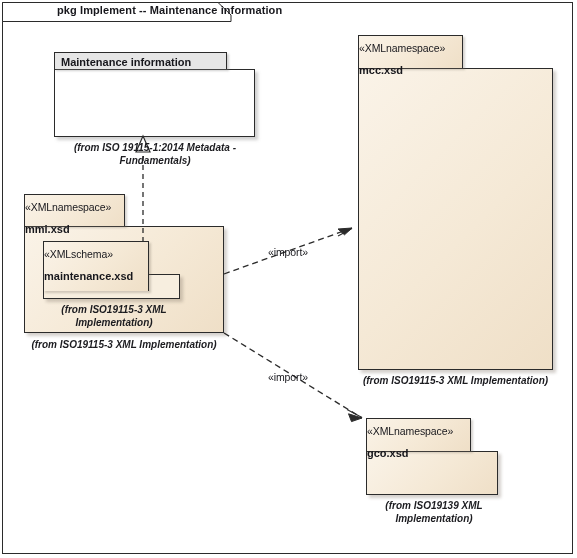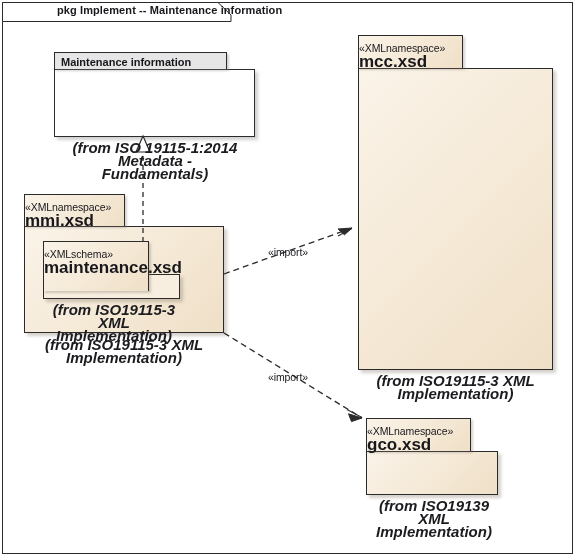--- a/index.html
+++ b/index.html
@@ -84,35 +84,35 @@
     white-space: nowrap;
   }
   .stereo {
     display: block;
     font-size: 10.5px;
     font-weight: normal;
     letter-spacing: -0.1px;
   }
   .pkgname {
     display: block;
-    font-size: 17px;
-    font-weight: bold;
-    margin-top: 0;
+    font-size: 11px;
+    font-weight: bold;
+    margin-top: 8px;
   }
 
   
   .tan {
     background: linear-gradient(135deg, #faf3e8 0%, #f5e9d6 55%, #efdfc7 100%);
   }
   .tan-flat { background: #f7eedf; }
 
   
   .caption {
     position: absolute;
-    font-size: 15px;
+    font-size: 10px;
     font-style: italic;
     font-weight: bold;
     color: #1c1c20;
     text-align: center;
     line-height: 13px;
     white-space: pre-line;
     z-index: 6;
   }
 
   

